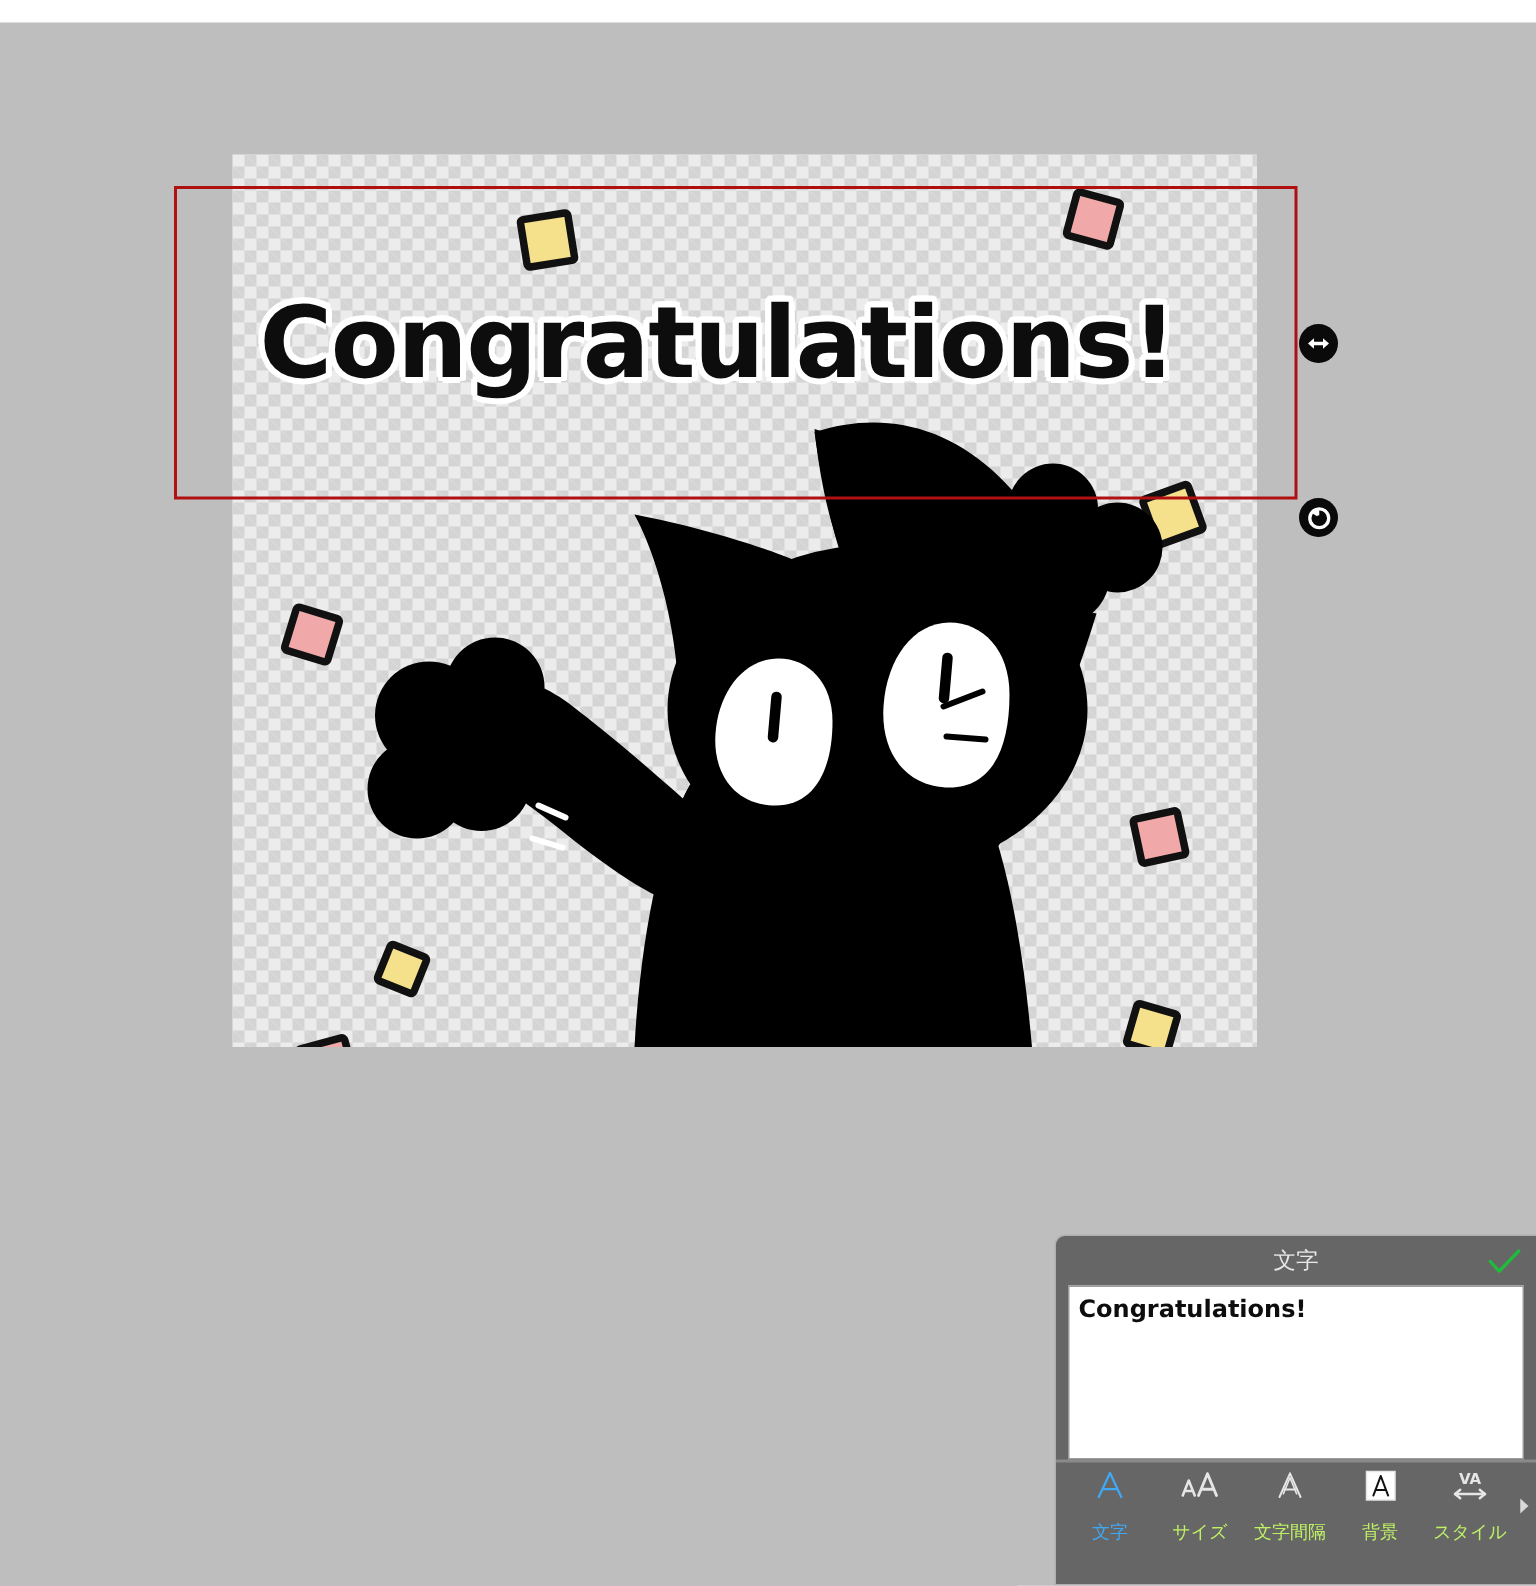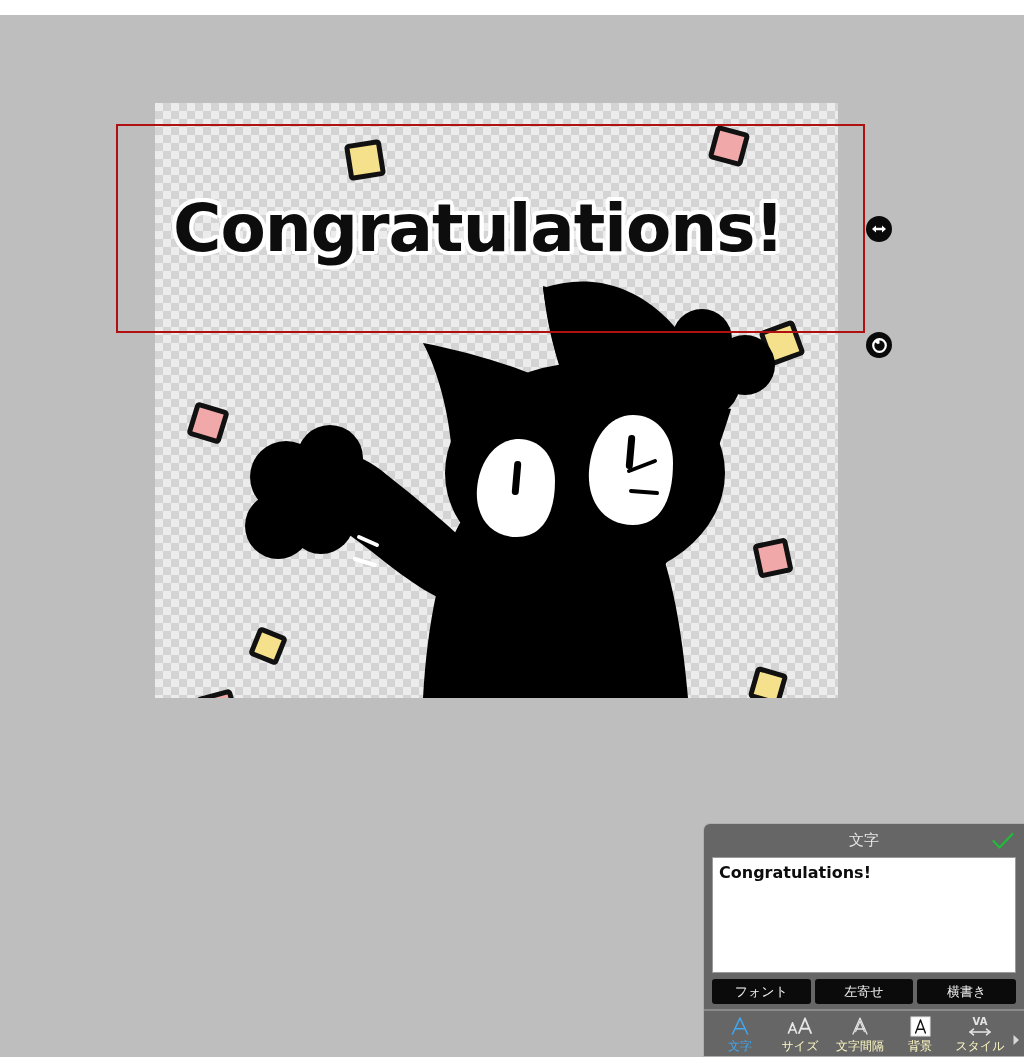--- a/index.html
+++ b/index.html
@@ -177,29 +177,29 @@
     display: flex;
     align-items: flex-start;
     padding: 3px 14px 0 6px;
   }
   .tab {
     flex: 1;
     display: flex;
     flex-direction: column;
     align-items: center;
     justify-content: center;
-    gap: 2px;
+    gap: 13px;
     cursor: pointer;
     padding-top: 1px;
   }
   .tab-icon { height: 22px; display: flex; align-items: center; justify-content: center; }
   .tab-label {
     font-family: "DejaVu Sans", sans-serif;
     font-size: 12px;
-    color: #fef9c3;
+    color: #bef264;
     line-height: 14px;
   }
   .tab.active .tab-label { color: #41a8f5; }
   #tab-more {
     position: absolute;
     right: 2px;
     top: 22px;
     width: 12px;
     height: 14px;
     display: flex;
@@ -327,25 +327,20 @@
         <svg width="22" height="18" viewBox="0 0 22 18">
           <path d="M1.5 9 L7.5 15.5 L20.5 2" fill="none" stroke="#1fbb3a" stroke-width="2.2" stroke-linecap="round" stroke-linejoin="round"></path>
         </svg>
       </div>
     </div>
 
     <div id="text-input-wrap">
       <textarea id="text-input" placeholder="" style="">Congratulations!</textarea>
     </div>
 
-    <div id="option-buttons">
-      <button class="opt-btn">フォント</button>
-      <button class="opt-btn">左寄せ</button>
-      <button class="opt-btn">横書き</button>
-    </div>
 
     <div id="tab-bar">
 
       <div class="tab active">
         <span class="tab-icon">
           <svg width="20" height="20" viewBox="0 0 20 20">
             <path d="M10 2 L2.5 18 M10 2 L17.5 18 M5.2 12.8 L14.8 12.8" fill="none" stroke="#41a8f5" stroke-width="1.5" stroke-linecap="round"></path>
           </svg>
         </span>
         <span class="tab-label">文字</span>

